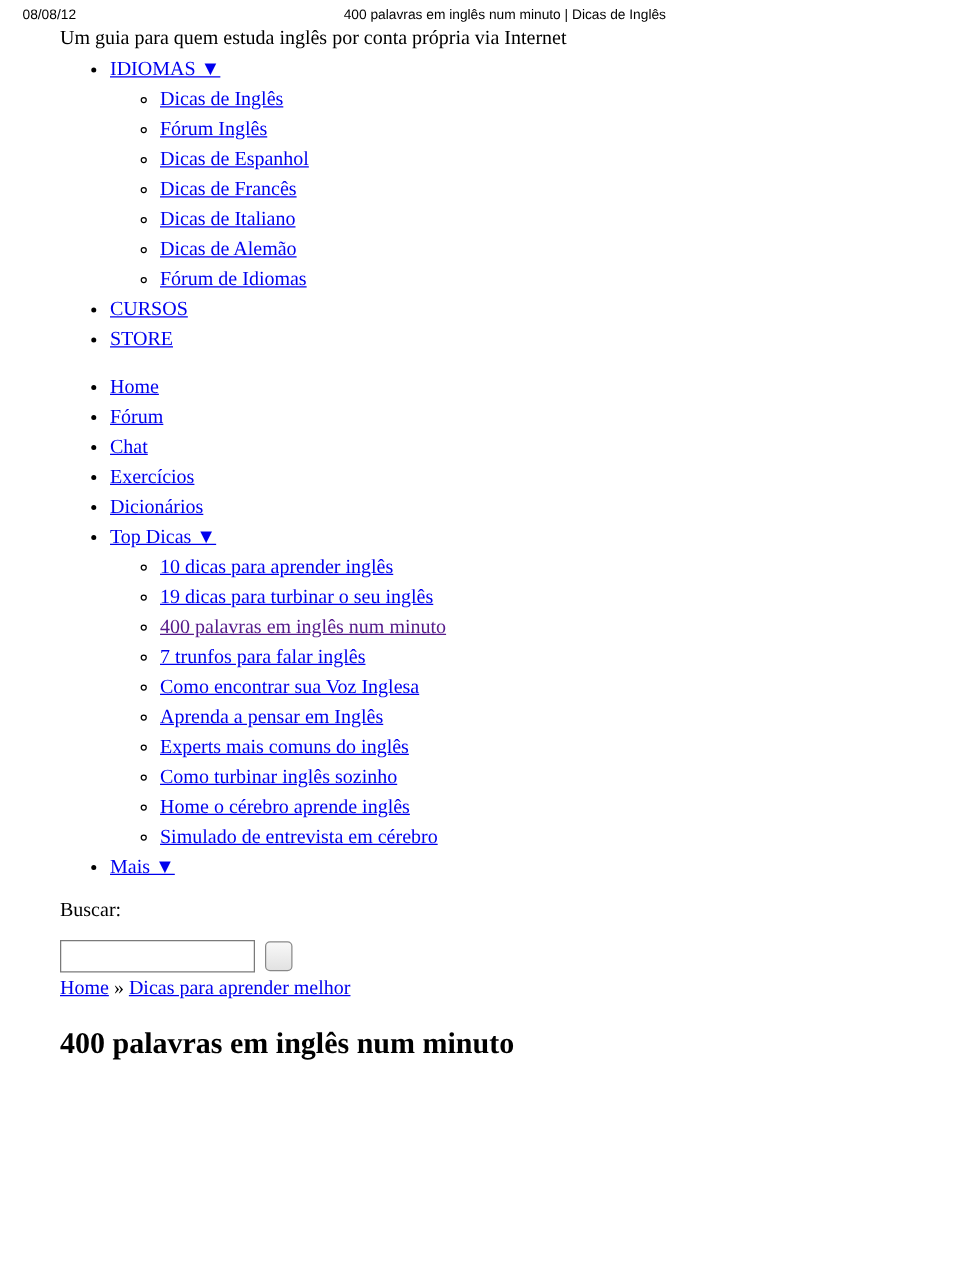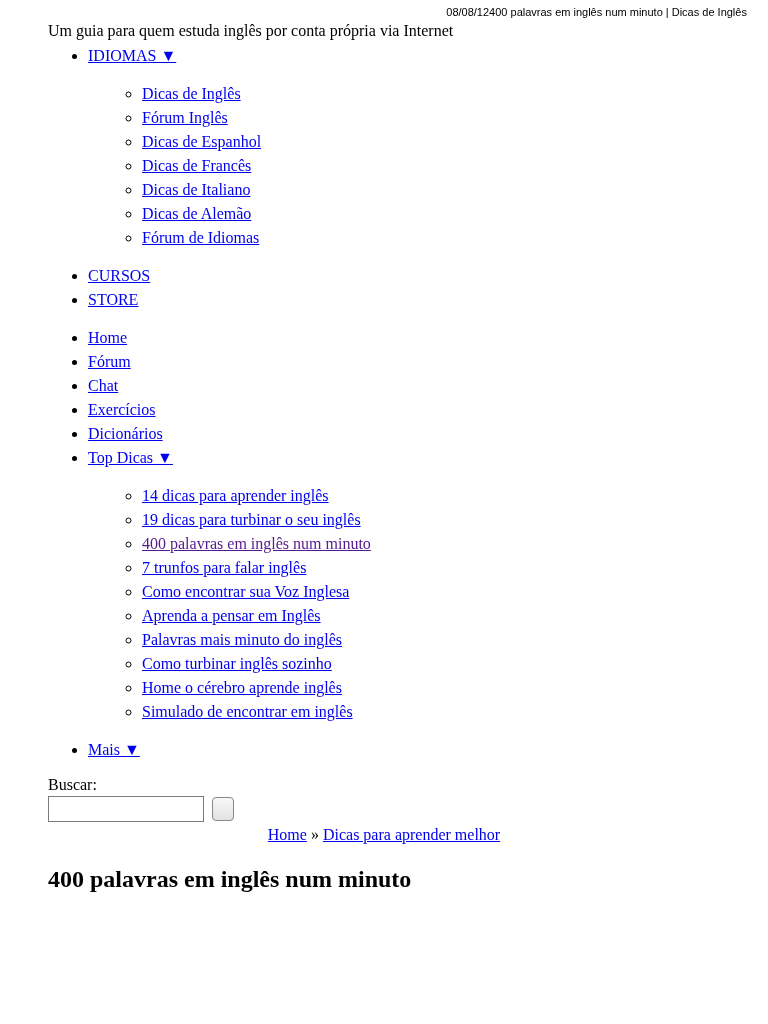--- a/index.html
+++ b/index.html
@@ -5,21 +5,21 @@
     body {
       font-family: "Times New Roman", serif;
       margin: 0;
       padding: 0;
       font-size: 16px;
       color: #000;
       background: #fff;
     }
     .header-bar {
       display: flex;
-      justify-content: flex-end;
+      justify-content: space-between;
       font-family: Arial, sans-serif;
       font-size: 11px;
       padding: 6px 18px 4px 18px;
     }
     .content {
       padding: 0 48px 20px 48px;
     }
     h1.site-title {
       font-size: 32px;
       font-weight: bold;
@@ -30,38 +30,38 @@
       text-decoration: underline;
     }
     .tagline {
       margin: 0 0 4px 0;
     }
     ul {
       margin: 0 0 14px 0;
       padding-left: 40px;
     }
     ul ul {
-      margin: 14px;
+      margin: 0;
       list-style-type: circle;
     }
     li {
       line-height: 1.5;
     }
     a {
       color: #0000EE;
     }
     a.visited {
       color: #551A8B;
     }
     .search-row {
       margin: 6px 0 4px 0;
     }
     .search-label {
       display: block;
-      margin-bottom: 2px;
+      margin-bottom: 14px;
     }
     .search-input {
       width: 150px;
       height: 22px;
       border: 1px solid #7a7a7a;
       background: #fff;
       font-family: "Times New Roman", serif;
       font-size: 14px;
       vertical-align: middle;
     }
@@ -69,21 +69,20 @@
       width: 22px;
       height: 24px;
       border: 1px solid #888;
       border-radius: 4px;
       background: linear-gradient(#f8f8f8, #e2e2e2);
       vertical-align: middle;
       margin-left: 4px;
     }
     .breadcrumb {
       margin: 2px 0 10px 0;
-      text-align: center;
     }
     h2.article-title {
       font-size: 24px;
       font-weight: bold;
       margin: 22px 0 14px 0;
     }
   </style>
 </head>
 <body>
 
@@ -117,30 +116,30 @@
 
   <ul>
     <li><a href="#">Home</a></li>
     <li><a href="#">Fórum</a></li>
     <li><a href="#">Chat</a></li>
     <li><a href="#">Exercícios</a></li>
     <li><a href="#">Dicionários</a></li>
     <li>
       <a href="#">Top Dicas ▼</a>
       <ul>
-        <li><a href="#">14 dicas para aprender inglês</a></li>
+        <li><a href="#">10 dicas para aprender inglês</a></li>
         <li><a href="#">19 dicas para turbinar o seu inglês</a></li>
         <li><a href="#" class="visited">400 palavras em inglês num minuto</a></li>
         <li><a href="#">7 trunfos para falar inglês</a></li>
         <li><a href="#">Como encontrar sua Voz Inglesa</a></li>
         <li><a href="#">Aprenda a pensar em Inglês</a></li>
-        <li><a href="#">Palavras mais minuto do inglês</a></li>
+        <li><a href="#">Experts mais comuns do inglês</a></li>
         <li><a href="#">Como turbinar inglês sozinho</a></li>
         <li><a href="#">Home o cérebro aprende inglês</a></li>
-        <li><a href="#">Simulado de encontrar em inglês</a></li>
+        <li><a href="#">Simulado de entrevista em cérebro</a></li>
       </ul>
     </li>
     <li>
       <a href="#">Mais ▼</a>
     </li>
   </ul>
 
   <div class="search-row">
     <span class="search-label">Buscar:</span>
     <input type="text" class="search-input" style="">

